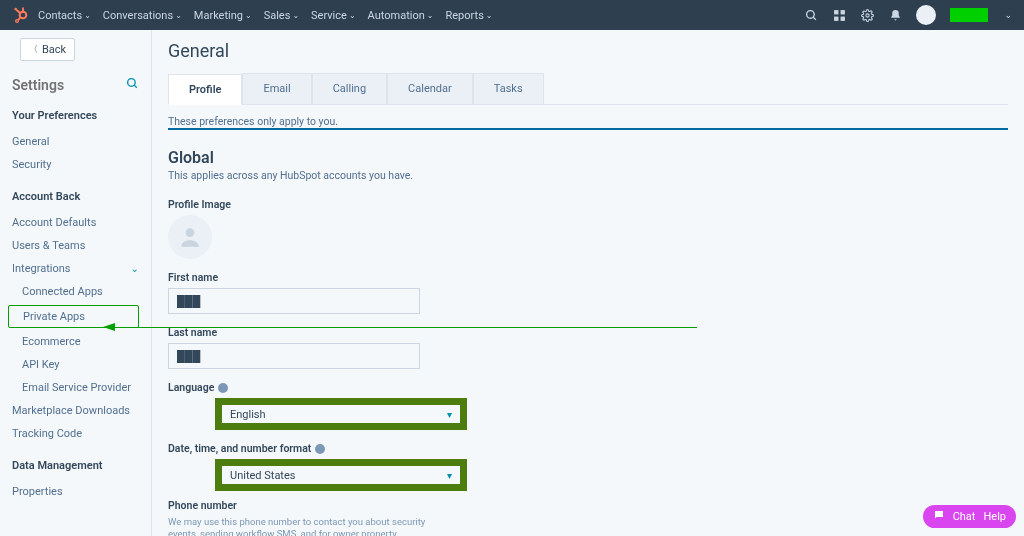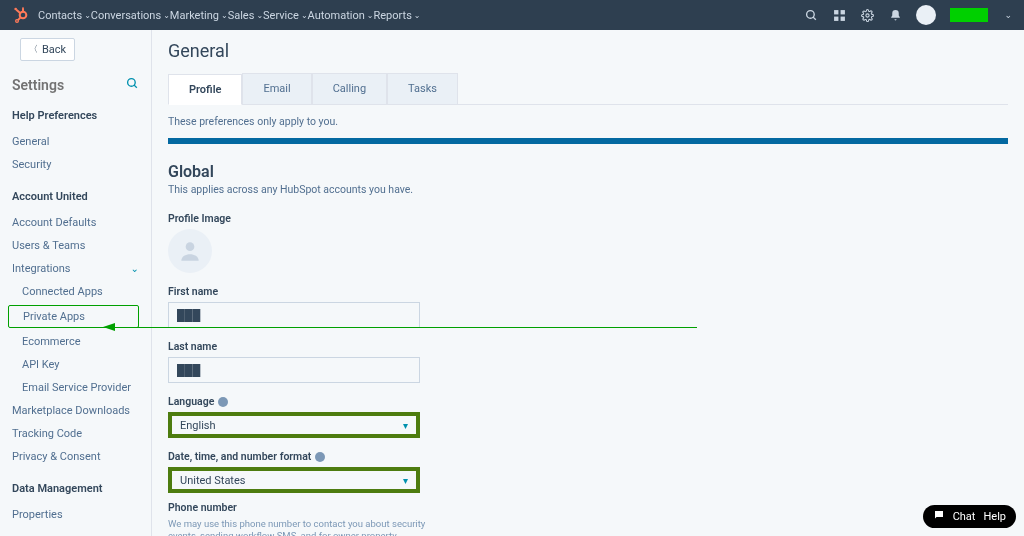--- a/index.html
+++ b/index.html
@@ -2,21 +2,21 @@
 <html><head>
 <meta charset="utf-8">
 <style>
   * { box-sizing: border-box; margin: 0; padding: 0; font-family: -apple-system, BlinkMacSystemFont, "Segoe UI", Roboto, Helvetica, Arial, sans-serif; }
   body { background: #f5f8fa; color: #33475b; font-size: 12px; width: 1024px; height: 536px; overflow: hidden; position: relative; }
 
   
   .topnav { background: #2e3f50; height: 30px; display: flex; align-items: center; padding: 0 12px; color: #cbd6e2; }
   .logo { width: 18px; height: 18px; display:flex; align-items:center; justify-content:center; margin-right:8px;}
   .logo svg { display:block; }
-  .nav-menu { display: flex; }
+  .nav-menu { display: flex; gap: 12px; }
   .nav-item { font-size: 11px; color: #cbd6e2; display: flex; align-items: center; gap: 2px; cursor:pointer;}
   .nav-item .chev { font-size:8px; }
   .nav-spacer { flex: 1; }
   .nav-icons { display:flex; align-items:center; gap:14px; }
   .nav-icon { width:14px; height:14px; display:flex; align-items:center; justify-content:center; color:#cbd6e2; cursor:pointer;}
   .avatar { width:20px; height:20px; border-radius:50%; background:#eaf0f6; }
   .username { background:#00d000; width:38px; height:14px; }
   .chev-down { font-size:9px; margin-left:2px; color:#cbd6e2;}
 
   
@@ -39,37 +39,37 @@
   .arrow-line .head { position:absolute; top:-4px; left:4px; width:0;height:0; border-top:4.5px solid transparent; border-bottom:4.5px solid transparent; border-right:12px solid #00a000;}
 
   
   .content { flex:1; padding: 10px 16px; overflow:auto; }
   h1.page-title { font-size:18px; font-weight:400; color:#33475b; margin-bottom:12px; }
   .tabs { display:flex; border-bottom:1px solid #dfe3eb; }
   .tab { padding:8px 20px; font-size:11px; color:#516f90; border:1px solid transparent; border-bottom:none; cursor:pointer; background:#eaf0f6;}
   .tab + .tab { border-left:1px solid #dfe3eb;}
   .tab.active { background:#fff; border-color:#dfe3eb; color:#33475b; font-weight:600; position:relative; top:1px; border-bottom:1px solid #fff;}
   .tab:not(.active){ border-top:1px solid #dfe3eb; border-right:1px solid #dfe3eb;}
-  .subtle { font-size:10.5px; color:#516f90; margin-top:10px; padding-bottom:10px; border-bottom:6px solid #0369a1; }
+  .subtle { font-size:10.5px; color:#516f90; margin-top:10px; border-bottom:2px solid #0369a1; }
 
   .section-title { font-size:16px; font-weight:600; margin-top:18px;}
   .section-sub { font-size:10.5px; color:#516f90; margin-top:2px; margin-bottom:16px;}
   .field-label { font-size:10.5px; font-weight:600; color:#33475b; margin-top:12px; margin-bottom:4px; display:flex; align-items:center; gap:4px;}
   .info-icon { width:10px;height:10px; border-radius:50%; background:#7c98b6; display:inline-block;}
   .avatar-upload { width:44px; height:44px; border-radius:50%; background:#eaf0f6; display:flex; align-items:center; justify-content:center; cursor:pointer;}
   .avatar-upload svg { opacity:0.4;}
   input.text { width:252px; height:26px; border:1px solid #cbd6e2; background:#f5f8fa; padding:0 8px; font-size:11px; color:#33475b;}
   .redact { background:#00d000; color:#00d000; }
-  .select { width:252px; height:26px; border:4px solid #4d7c0f; background:#f5f8fa; display:flex; align-items:center; justify-content:space-between; padding:9px 8px; font-size:11px; color:#33475b; cursor:pointer;}
+  .select { width:252px; height:26px; border:7px solid #4d7c0f; background:#f5f8fa; display:flex; align-items:center; justify-content:space-between; padding:9px 8px; font-size:11px; color:#33475b; cursor:pointer;margin-left:47px;}
   .select .chev { color:#0091ae; font-size:10px;}
   .format-hint { font-size:9.5px; color:#516f90; margin-top:4px;}
   .phone-help { font-size:9.5px; color:#7c98b6; margin-top:2px; max-width:260px; line-height:1.25;}
 
   
-  .chatwidget { position:absolute; right:8px; bottom:8px; background:#000000; color:#fff; border-radius:16px; padding:4px 10px; display:flex; align-items:center; gap:8px; font-size:11px; cursor:pointer;}
+  .chatwidget { position:absolute; right:8px; bottom:8px; background:#d946ef; color:#fff; border-radius:16px; padding:4px 10px; display:flex; align-items:center; gap:8px; font-size:11px; cursor:pointer;}
 </style>
 </head>
 <body>
 
 <div class="topnav">
   <div class="logo">
     <svg width="16" height="16" viewBox="0 0 24 24" fill="#ff7a59">
         <circle cx="15" cy="12" r="5" fill="none" stroke="#ff7a59" stroke-width="3"></circle>
         <line x1="5" y1="4" x2="12" y2="10" stroke="#ff7a59" stroke-width="3"></line>
         <circle cx="4" cy="3" r="2"></circle>
@@ -152,53 +152,53 @@
       </button>
     </div>
     <div class="sidehead">
       <h2>Settings</h2>
       <span class="search-icon"><svg width="13" height="13" viewBox="0 0 24 24" fill="none" stroke="currentColor" stroke-width="2.5">
             <circle cx="10" cy="10" r="7"></circle>
             <line x1="20" y1="20" x2="15" y2="15"></line>
           </svg></span>
     </div>
 
-    <div class="sidesection">Help Preferences</div>
+    <div class="sidesection">Your Preferences</div>
     <div class="sideitem">General</div>
     <div class="sideitem">Security</div>
 
-    <div class="sidesection">Account United</div>
+    <div class="sidesection">Account Back</div>
     <div class="sideitem">Account Defaults</div>
     <div class="sideitem">Users &amp; Teams</div>
     <div class="sideitem">
       <span>Integrations</span>
       <span class="chev">⌄</span>
     </div>
     <div class="sideitem sub">Connected Apps</div>
     <div class="private-apps-box">
       <div class="sideitem sub" style="padding:1px 0 1px 10px">Private Apps</div>
     </div>
     <div class="sideitem sub">Ecommerce</div>
     <div class="sideitem sub">API Key</div>
     <div class="sideitem sub">Email Service Provider</div>
     <div class="sideitem">Marketplace Downloads</div>
     <div class="sideitem">Tracking Code</div>
-    <div class="sideitem">Privacy &amp; Consent</div>
 
     <div class="sidesection">Data Management</div>
     <div class="sideitem">Properties</div>
 
   </div>
 
   <div class="content">
     <h1 class="page-title">General</h1>
     <div class="tabs">
       <div class="tab active">Profile</div>
       <div class="tab">Email</div>
       <div class="tab">Calling</div>
+      <div class="tab">Calendar</div>
       <div class="tab">Tasks</div>
     </div>
     <div class="subtle">These preferences only apply to you.</div>
 
     <div class="section-title">Global</div>
     <div class="section-sub">This applies across any HubSpot accounts you have.</div>
 
     <div class="field-label">Profile Image</div>
     <div class="avatar-upload">
       <svg width="26" height="26" viewBox="0 0 24 24" fill="#99acc2">

